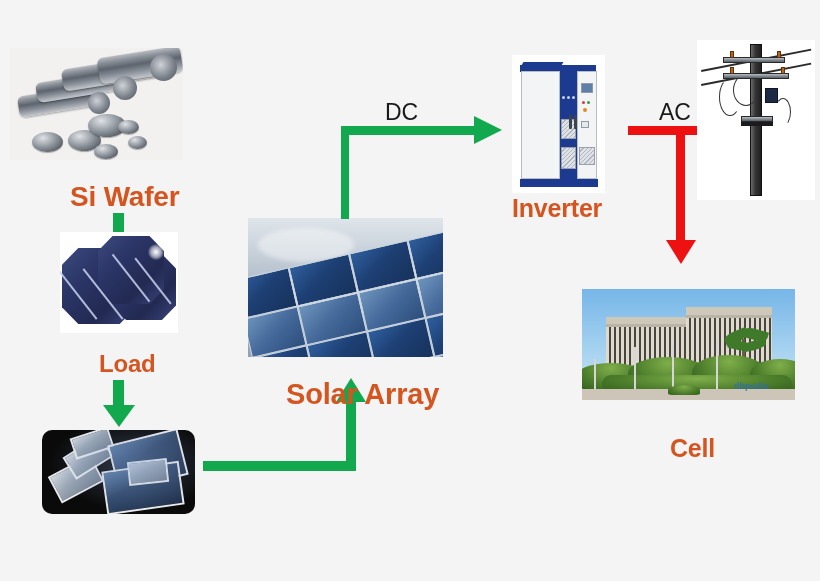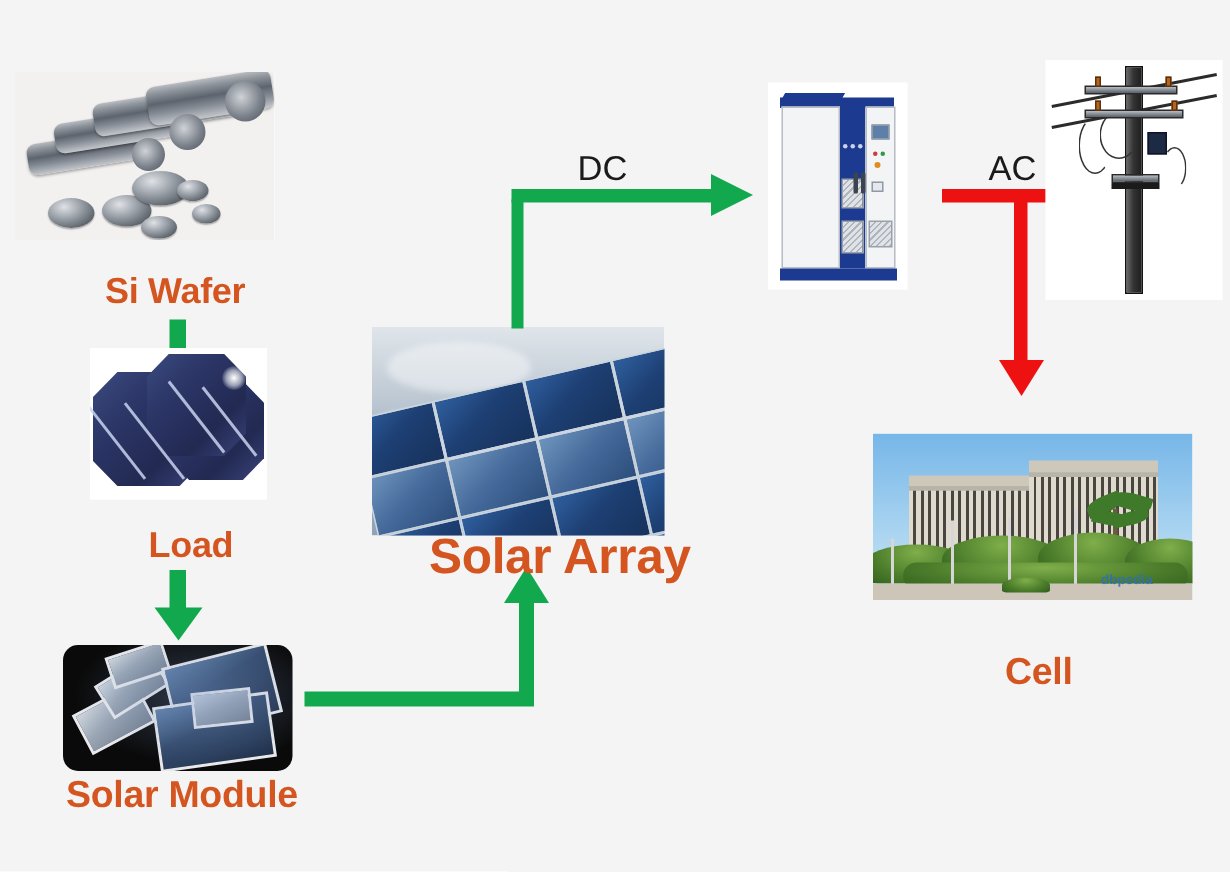--- a/index.html
+++ b/index.html
@@ -227,21 +227,21 @@
     <div class="ingot-cap" style="left:103px; top:28px; width:24px; height:24px;"></div>
     <div class="ingot-cap" style="left:140px; top:6px;  width:27px; height:27px;"></div>
     <div class="ingot-disc" style="left:22px;  top:84px; width:31px; height:20px;"></div>
     <div class="ingot-disc" style="left:58px;  top:82px; width:33px; height:21px;"></div>
     <div class="ingot-disc" style="left:78px;  top:66px; width:38px; height:23px;"></div>
     <div class="ingot-disc" style="left:108px; top:72px; width:21px; height:14px;"></div>
     <div class="ingot-disc" style="left:84px;  top:96px; width:24px; height:15px;"></div>
     <div class="ingot-disc" style="left:118px; top:88px; width:19px; height:13px;"></div>
   </div>
 
-  <div class="label" style="left:70px; top:183px; font-size:24px;">Si Wafer</div>
+  <div class="label" style="left:70px; top:183px; font-size:28px;">Si Wafer</div>
 
   <div>
     <div class="bar" style="left:113px; top:213px; width:11px; height:28px; background:#12a84e;"></div>
     <div class="tri" style="left:103px; top:238px; border-left:16px solid transparent; border-right:16px solid transparent; border-top:20px solid #12a84e;"></div>
   </div>
 
   <div class="photo" id="photo-cell">
     <div class="cell-bg"></div>
     <div class="cell-oct" style="left:2px;  top:16px; width:74px; height:76px;"></div>
     <div class="cell-oct" style="left:52px; top:22px; width:64px; height:66px;"></div>
@@ -263,21 +263,20 @@
   <div class="photo" id="photo-module">
     <div class="mod-panel light" style="left:10px;  top:34px; width:48px; height:30px; transform:rotate(-28deg);"></div>
     <div class="mod-panel light" style="left:24px;  top:14px; width:44px; height:26px; transform:rotate(-32deg);"></div>
     <div class="mod-panel light" style="left:30px;  top:2px;  width:40px; height:22px; transform:rotate(-18deg);"></div>
     <div class="mod-panel" style="left:70px;  top:6px;  width:72px; height:48px; transform:rotate(-14deg);"></div>
     <div class="mod-panel" style="left:62px;  top:36px; width:78px; height:44px; transform:rotate(-8deg);"></div>
     <div class="mod-panel light" style="left:86px;  top:30px; width:40px; height:24px; transform:rotate(-6deg);"></div>
     <div class="mod-glow"></div>
   </div>
 
-  <div class="label" style="left:44px; top:518px; font-size:25px;">Solar Module</div>
 
   <div>
     <div class="bar" style="left:203px; top:461px; width:153px; height:10px; background:#12a84e;"></div>
     <div class="bar" style="left:346px; top:400px; width:10px;  height:66px; background:#12a84e;"></div>
     <div class="tri" style="left:336px; top:378px; border-left:15px solid transparent; border-right:15px solid transparent; border-bottom:24px solid #12a84e;"></div>
   </div>
 
   <div class="photo" id="photo-array">
     <div class="sky"></div>
     <div class="cloud" style="left:-6px;  top:56px;  width:74px; height:30px;"></div>
@@ -299,21 +298,21 @@
       <div class="array-cellbox" style="left:0px;   top:80px; width:56px; height:40px;"></div>
       <div class="array-cellbox" style="left:56px;  top:80px; width:62px; height:40px;"></div>
       <div class="array-cellbox" style="left:118px; top:80px; width:60px; height:40px;"></div>
       <div class="array-cellbox" style="left:178px; top:80px; width:60px; height:40px;"></div>
 
       <div class="array-cellbox" style="left:118px; top:120px; width:60px; height:40px;"></div>
       <div class="array-cellbox" style="left:178px; top:120px; width:60px; height:40px;"></div>
     </div>
   </div>
 
-  <div class="label" style="left:286px; top:354px; font-size:33px;">Solar Array</div>
+  <div class="label" style="left:286px; top:380px; font-size:29px;">Solar Array</div>
 
   <div>
     <div class="bar" style="left:341px; top:133px; width:8px;  height:86px; background:#12a84e;"></div>
     <div class="bar" style="left:341px; top:126px; width:139px; height:9px; background:#12a84e;"></div>
     <div class="tri" style="left:474px; top:116px; border-top:14px solid transparent; border-bottom:14px solid transparent; border-left:28px solid #12a84e;"></div>
   </div>
 
   <div class="flowlabel" style="left:385px; top:101px;">DC</div>
 
   <div class="photo" id="photo-inverter">
@@ -341,20 +340,21 @@
 
     <div class="inv-screen" style="left:69px; top:28px; width:12px; height:10px;"></div>
     <div class="inv-dot" style="left:70px; top:46px; background:#d23b3b;"></div>
     <div class="inv-dot" style="left:75px; top:46px; background:#2f9b4a;"></div>
     <div class="inv-dot" style="left:71px; top:53px; width:4px; height:4px; background:#e28b1e;"></div>
     <div class="inv-screen" style="left:69px; top:66px; width:8px; height:7px; background:#e6e8eb;"></div>
 
     <div class="inv-blue" style="left:8px;  top:124px; width:78px; height:8px;"></div>
   </div>
 
+  <div class="label" style="left:512px; top:196px; font-size:25px;">Inverter</div>
 
   <div>
     <div class="bar" style="left:628px; top:126px; width:110px; height:9px; background:#ee1111;"></div>
     <div class="tri" style="left:732px; top:115px; border-top:15px solid transparent; border-bottom:15px solid transparent; border-left:26px solid #ee1111;"></div>
   </div>
 
   <div>
     <div class="bar" style="left:676px; top:130px; width:9px;  height:113px; background:#ee1111;"></div>
     <div class="tri" style="left:666px; top:240px; border-left:15px solid transparent; border-right:15px solid transparent; border-top:24px solid #ee1111;"></div>
   </div>

